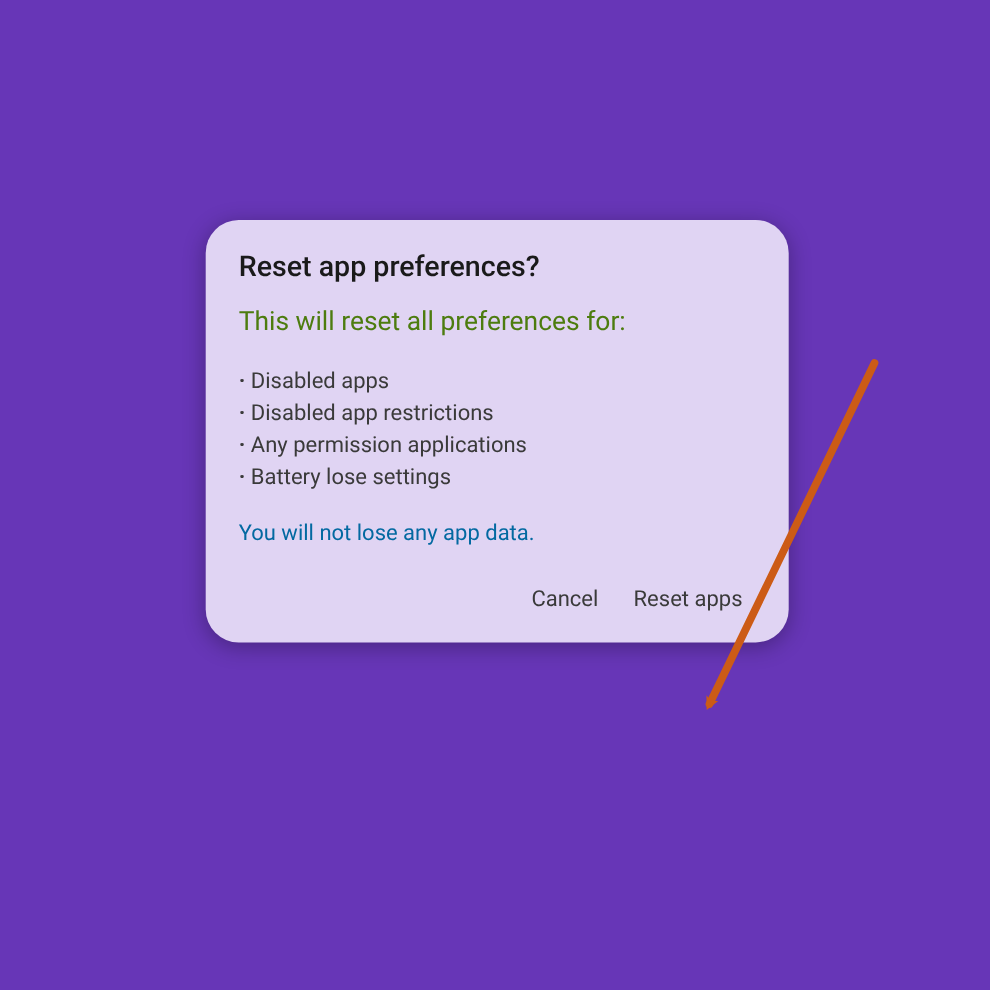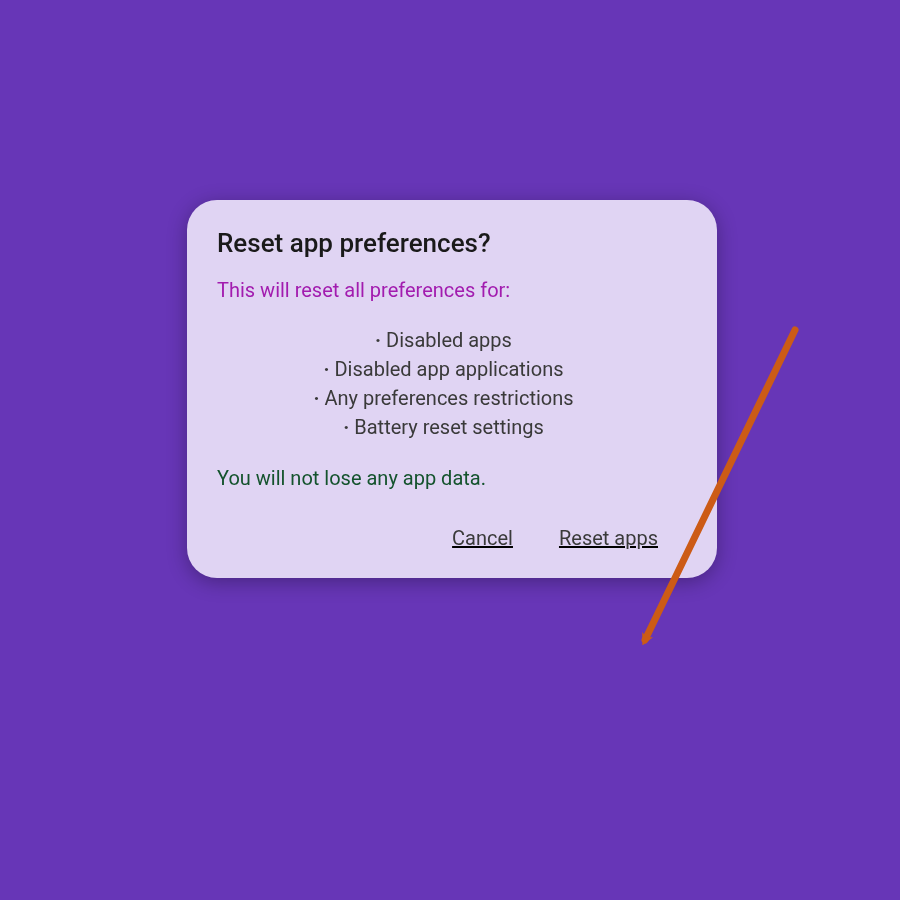--- a/index.html
+++ b/index.html
@@ -15,61 +15,59 @@
       position: relative;
       overflow: hidden;
     }
     .dialog {
       position: absolute;
       left: 187px;
       top: 200px;
       width: 530px;
       background: #e0d4f3;
       border-radius: 30px;
-      padding: 28px 47px 22px 30px;
+      padding: 28px 30px 22px 30px;
       box-shadow: 0 4px 20px rgba(0,0,0,0.3);
     }
     .dialog-title {
       font-size: 26px;
       font-weight: 500;
       color: #1a1a1a;
       margin-bottom: 18px;
     }
     .dialog-intro {
-      font-size: 20px;
-      color: #a21caf;
+      font-size: 24px;
+      color: #4d7c0f;
       margin-bottom: 22px;
       line-height: 1.4;
     }
     .dialog-list {
       margin-bottom: 22px;
     }
     .dialog-list-item {
       font-size: 20px;
       color: #3a3a3a;
       line-height: 1.45;
       padding-left: 0px;
-      text-align: center;
     }
     .dialog-list-item::before {
       content: "· ";
       font-weight: bold;
     }
     .dialog-footer-text {
       font-size: 20px;
-      color: #14532d;
+      color: #0369a1;
       margin-bottom: 28px;
       line-height: 1.4;
     }
     .dialog-actions {
       display: flex;
       justify-content: flex-end;
-      gap: 38px;
+      gap: 24px;
       padding-right: 8px;
-      text-decoration: underline;
     }
     .dialog-button {
       background: none;
       border: none;
       font-size: 20px;
       color: #3a3a3a;
       cursor: pointer;
       font-family: inherit;
       padding: 6px 4px;
     }
@@ -79,23 +77,23 @@
     }
   </style>
 </head>
 <body>
 
 <div class="dialog">
   <h2 class="dialog-title">Reset app preferences?</h2>
   <p class="dialog-intro">This will reset all preferences for:</p>
   <div class="dialog-list">
     <div class="dialog-list-item">Disabled apps</div>
-    <div class="dialog-list-item">Disabled app applications</div>
-    <div class="dialog-list-item">Any preferences restrictions</div>
-    <div class="dialog-list-item">Battery reset settings</div>
+    <div class="dialog-list-item">Disabled app restrictions</div>
+    <div class="dialog-list-item">Any permission applications</div>
+    <div class="dialog-list-item">Battery lose settings</div>
   </div>
   <p class="dialog-footer-text">You will not lose any app data.</p>
   <div class="dialog-actions">
     <button class="dialog-button">Cancel</button>
     <button class="dialog-button">Reset apps</button>
   </div>
 </div>
 
 <svg class="annotation-arrow" style="left:615px; top:320px; width:200px; height:340px;" viewBox="0 0 200 340">
   <defs>

